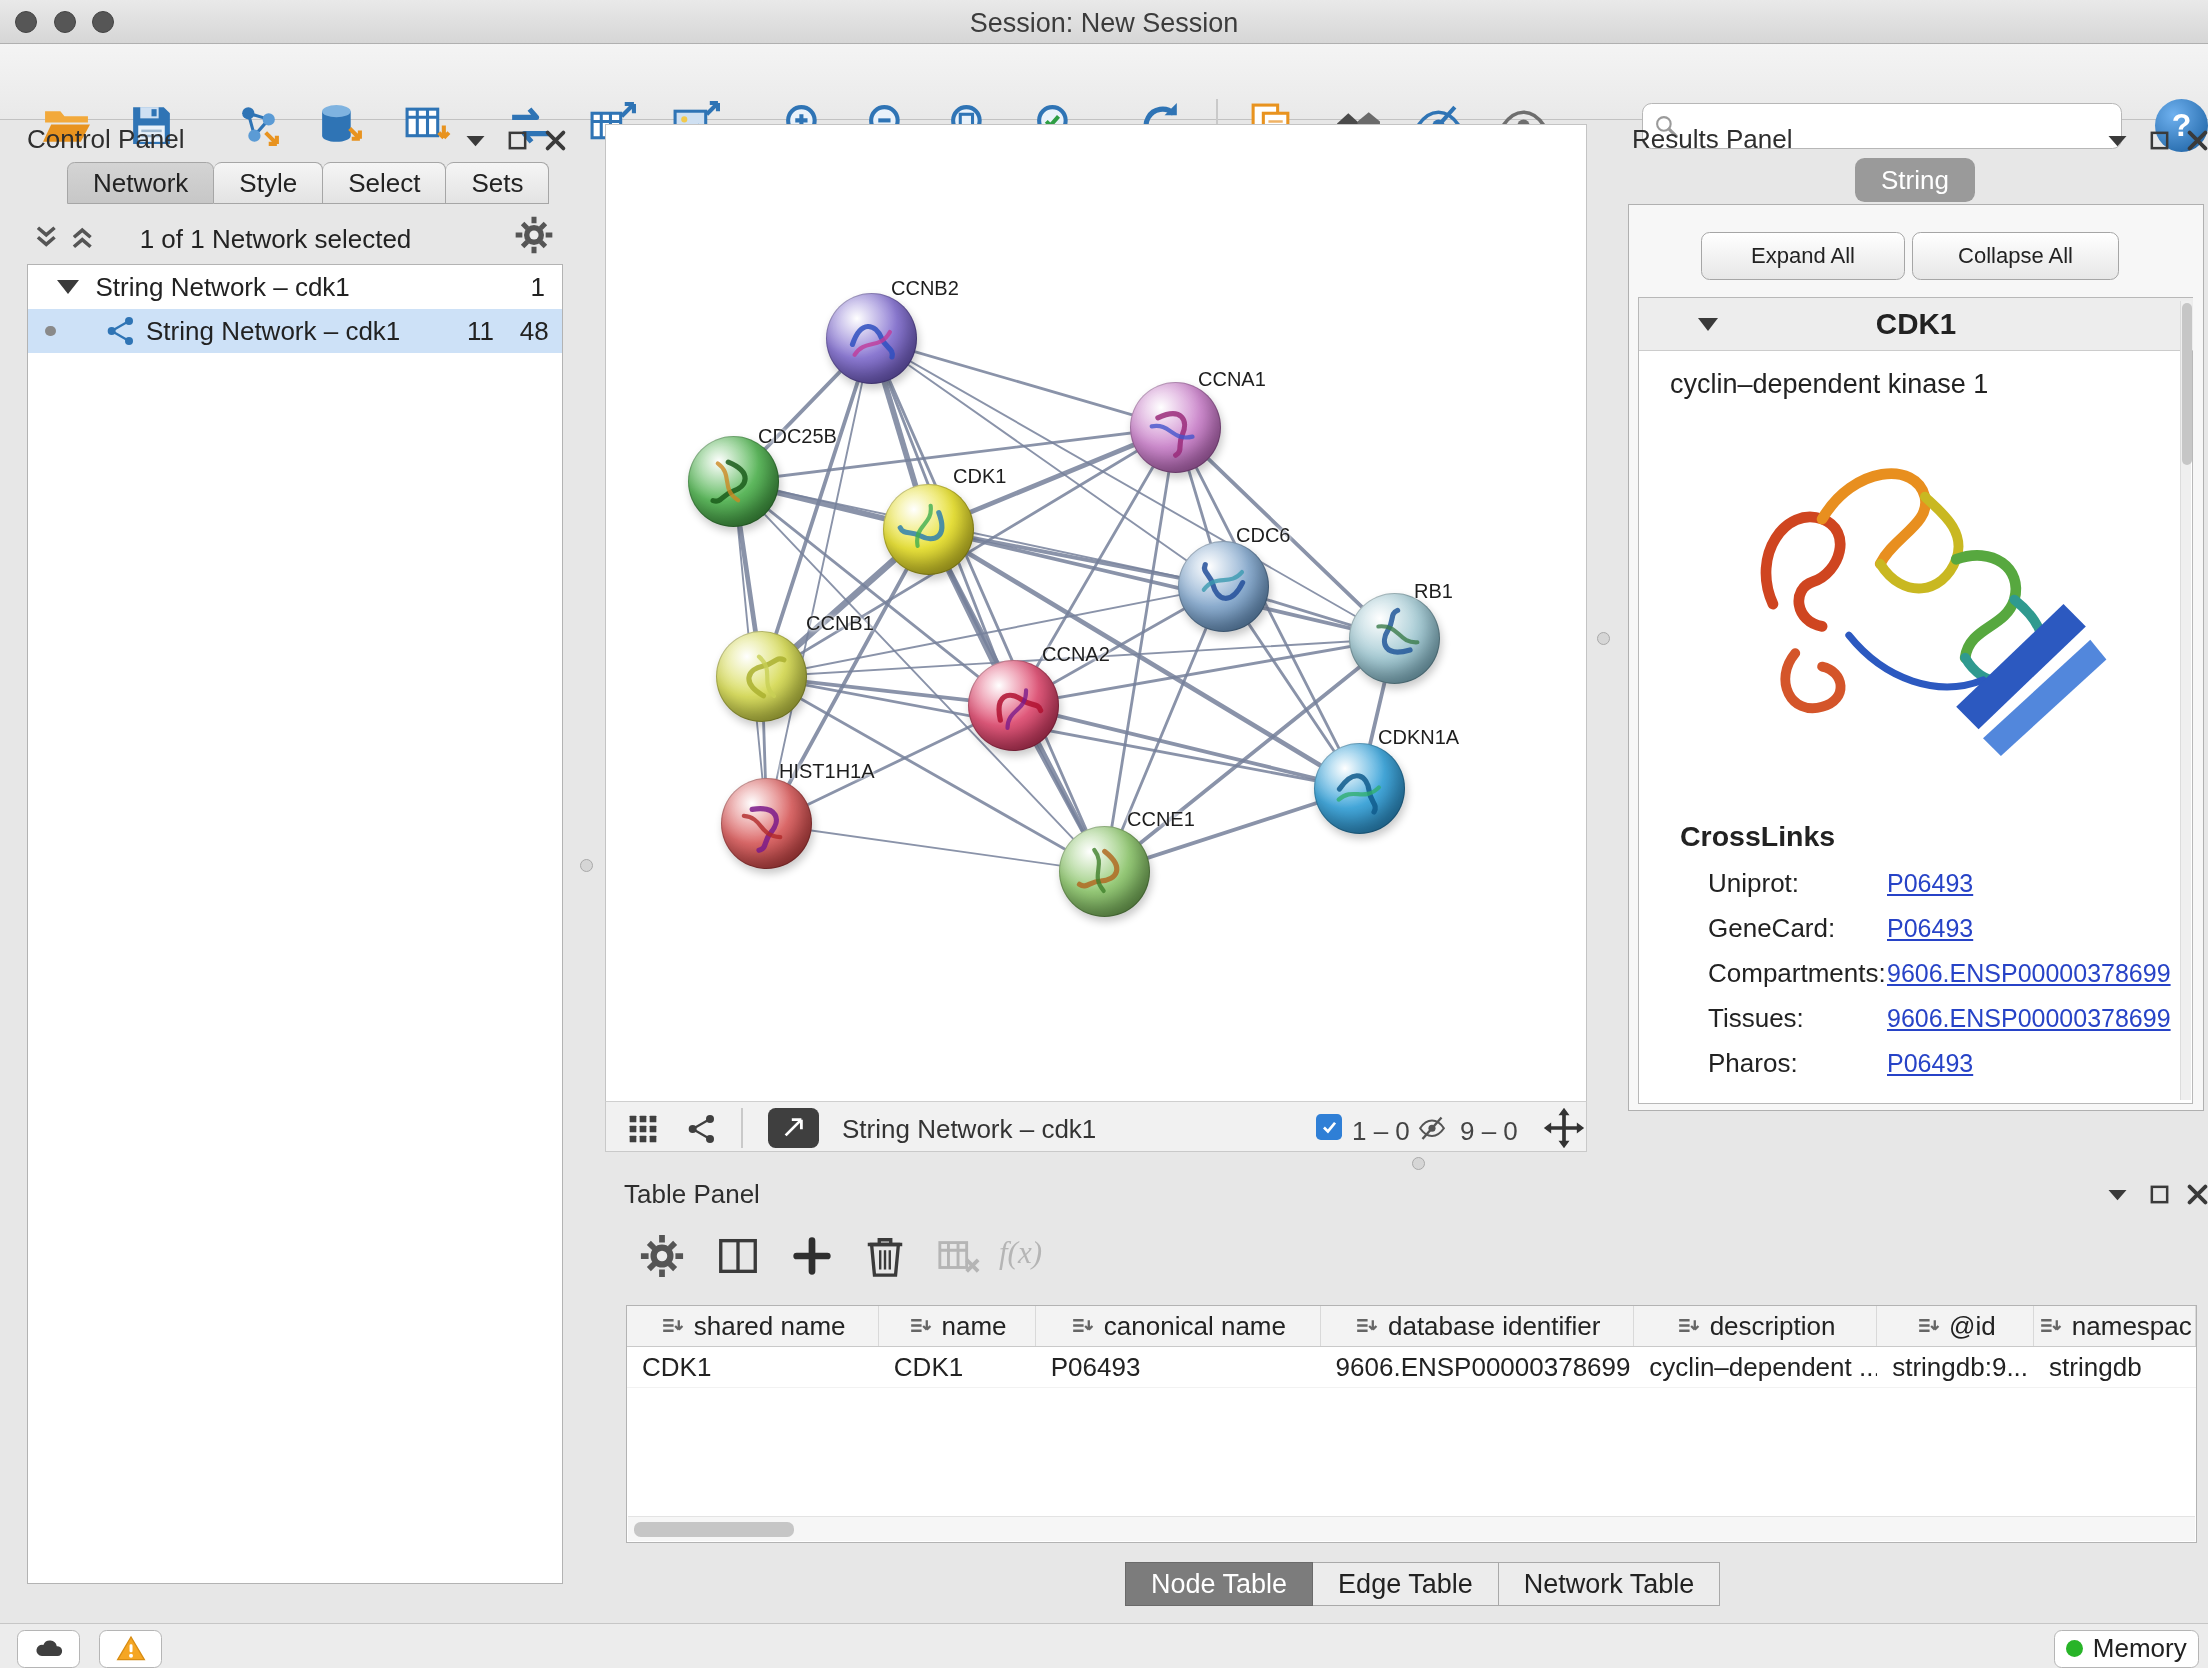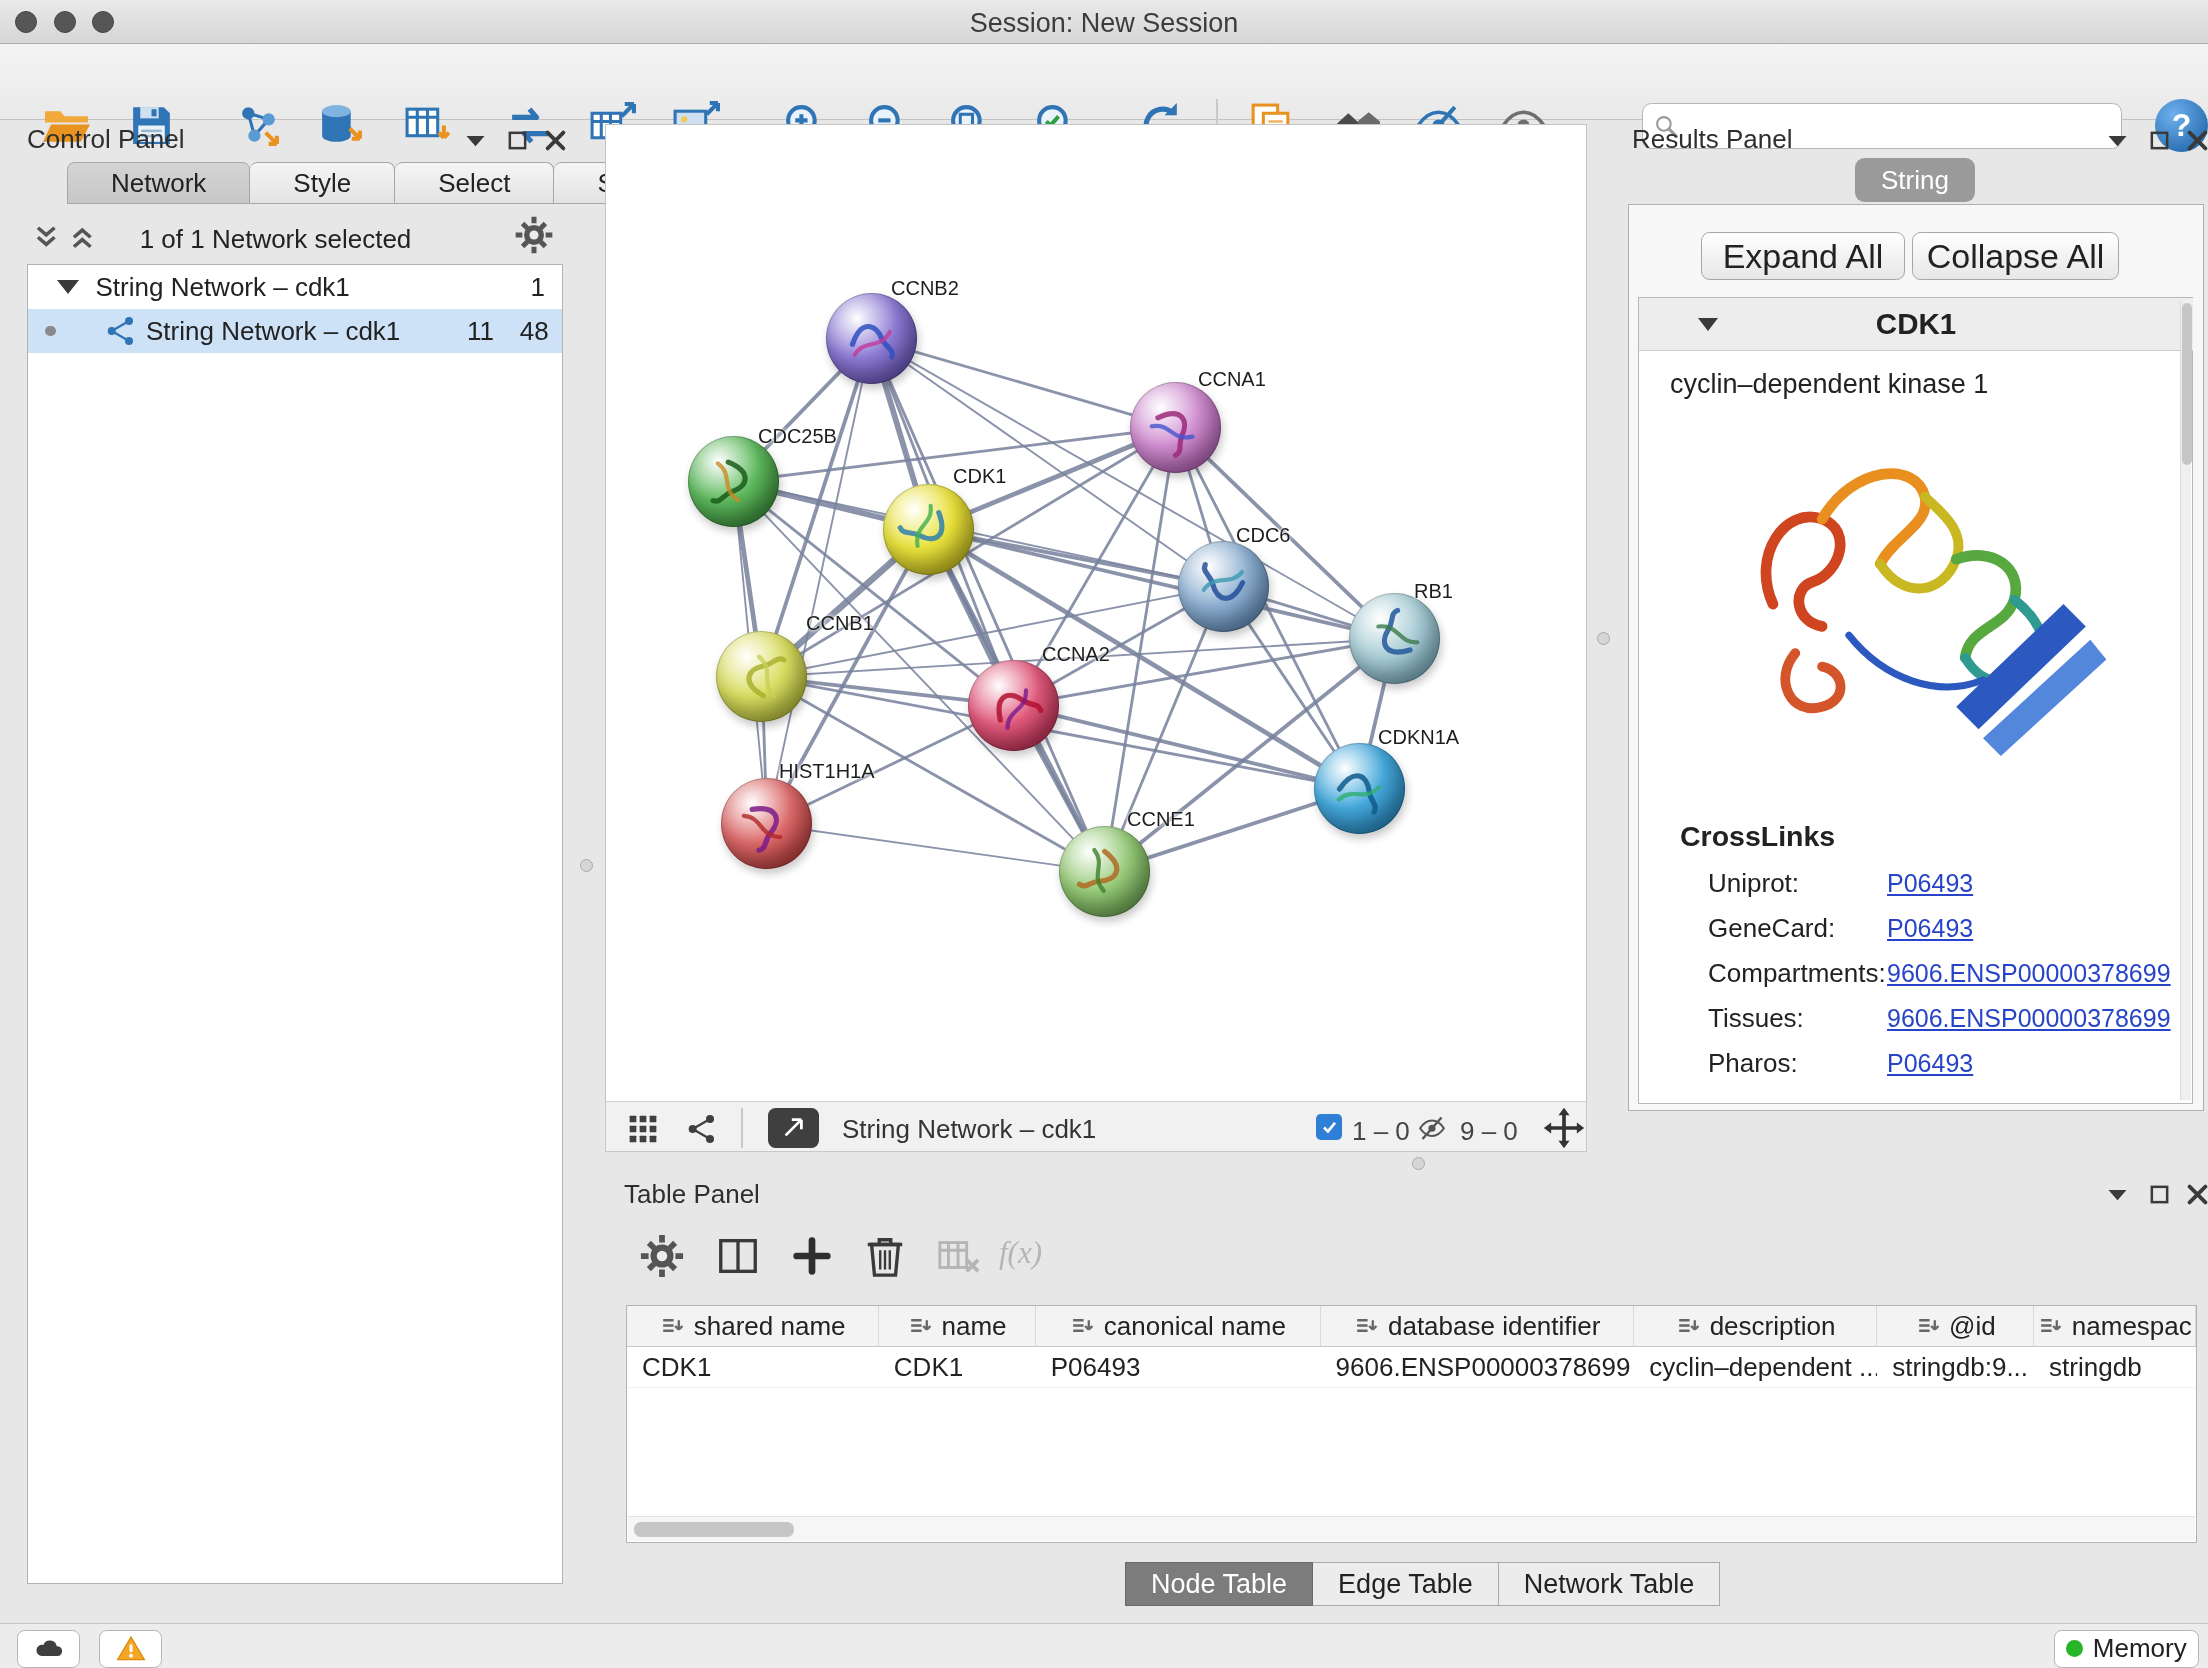--- a/index.html
+++ b/index.html
@@ -23,41 +23,41 @@
 .search-wrap input{border:none;outline:none;flex:1;font-size:25px;font-family:"Liberation Sans",sans-serif;background:transparent}
 .help-btn{position:absolute;left:2155px;top:55px;width:53px;height:53px;border-radius:50%;background:radial-gradient(circle at 35% 30%,#6fb1ef,#2f74b5 70%,#1d4f8c);color:#fff;font-weight:bold;font-size:32px;display:flex;align-items:center;justify-content:center;cursor:pointer}
 
 
 .ph-ic{position:absolute;width:27px;height:27px;cursor:pointer}
 .ph-ic svg{width:100%;height:100%}
 .panel-title{position:absolute;font-size:26px;color:#2e2e2e}
 
 
 .cp-tabs{position:absolute;left:67px;top:162px;display:flex}
-.cp-tab{height:42px;padding:0 43px;display:flex;align-items:center;border:1px solid #a6a6a6;border-left:none;background:linear-gradient(#f5f5f5,#e3e3e3);font-size:26px;cursor:pointer;border-radius:7.6px 7.6px 0 0}
+.cp-tab{height:42px;padding:0 25px;display:flex;align-items:center;border:1px solid #a6a6a6;border-left:none;background:linear-gradient(#f5f5f5,#e3e3e3);font-size:26px;cursor:pointer;border-radius:7.6px 7.6px 0 0}
 .cp-tab:first-child{border-left:1px solid #a6a6a6}
 .cp-tab.selected{background:linear-gradient(#d4d4d4,#c7c7c7)}
 .tree-box{position:absolute;left:27px;top:264px;width:536px;height:1320px;background:#fff;border:1px solid #b3b3b3}
 .tree-row{position:relative;width:100%;height:44px;display:flex;align-items:center}
 .tree-row.selected{background:#cde1f7}
 .tri-down{width:0;height:0;border-left:11.4px solid transparent;border-right:11.4px solid transparent;border-top:14.3px solid #3a3a3a}
 
 
 .net-canvas{position:absolute;left:605px;top:124px;width:982px;height:978px;background:#fff;border:1px solid #c4c4c4}
 .gnode{position:absolute;width:91px;height:91px;border-radius:50%;box-shadow:inset -7.6px -11.4px 19px rgba(0,0,0,.28),1.9px 4.8px 8.6px rgba(0,0,0,.22),inset 0 0 0 1px rgba(0,0,0,.18);cursor:pointer}
 .gnode svg{position:absolute;inset:14.3px}
 .gnode-label{position:absolute;font-size:20px;color:#1d1d1d;white-space:nowrap;text-shadow:0 0 5.7px #fff,0 0 2.9px #fff}
 .net-footer{position:absolute;left:605px;top:1101px;width:982px;height:51px;background:#f1f1f1;border:1px solid #c9c9c9;border-top:1px solid #cfcfcf}
 .nf-ic{position:absolute;cursor:pointer}
 .checkbox{position:absolute;width:26px;height:26px;background:#2f7fd6;border-radius:4.8px;display:flex;align-items:center;justify-content:center}
 
 
 .badge{position:absolute;left:1855px;top:158px;width:120px;height:44px;background:#9a9a9a;border-radius:9.5px;color:#fff;display:flex;align-items:center;justify-content:center;font-size:26px;cursor:pointer}
 .res-box{position:absolute;left:1628px;top:204px;width:576px;height:907px;border:1px solid #b0b0b0;background:#f7f7f7}
-.btn{position:absolute;height:48px;background:linear-gradient(#ffffff,#e7e7e7);border:1px solid #a6a6a6;border-radius:8.6px;display:flex;align-items:center;justify-content:center;font-size:34px;cursor:pointer}
+.btn{position:absolute;height:48px;background:linear-gradient(#ffffff,#e7e7e7);border:1px solid #a6a6a6;border-radius:8.6px;display:flex;align-items:center;justify-content:center;font-size:22px;cursor:pointer}
 .sec-box{position:absolute;left:1638px;top:297px;width:555px;height:807px;background:#fff;border:1px solid #b8b8b8}
 .sec-head{position:absolute;left:1639px;top:298px;width:554px;height:53px;background:#ededed;border-bottom:1px solid #ccc;display:flex;align-items:center;justify-content:center;font-size:29.5px;font-weight:bold;cursor:pointer}
 .cl-row{display:flex;height:45px;align-items:center}
 .cl-label{width:179px;font-size:26px}
 .cl-link{font-size:25px}
 .scroll-v{position:absolute;background:#efefef;border-left:1px solid #dcdcdc}
 .thumb{position:absolute;background:#c6c6c6;border-radius:6.7px}
 
 
 .tpi{position:absolute;top:1233px;width:46px;height:46px;display:flex;align-items:center;justify-content:center;cursor:pointer}

